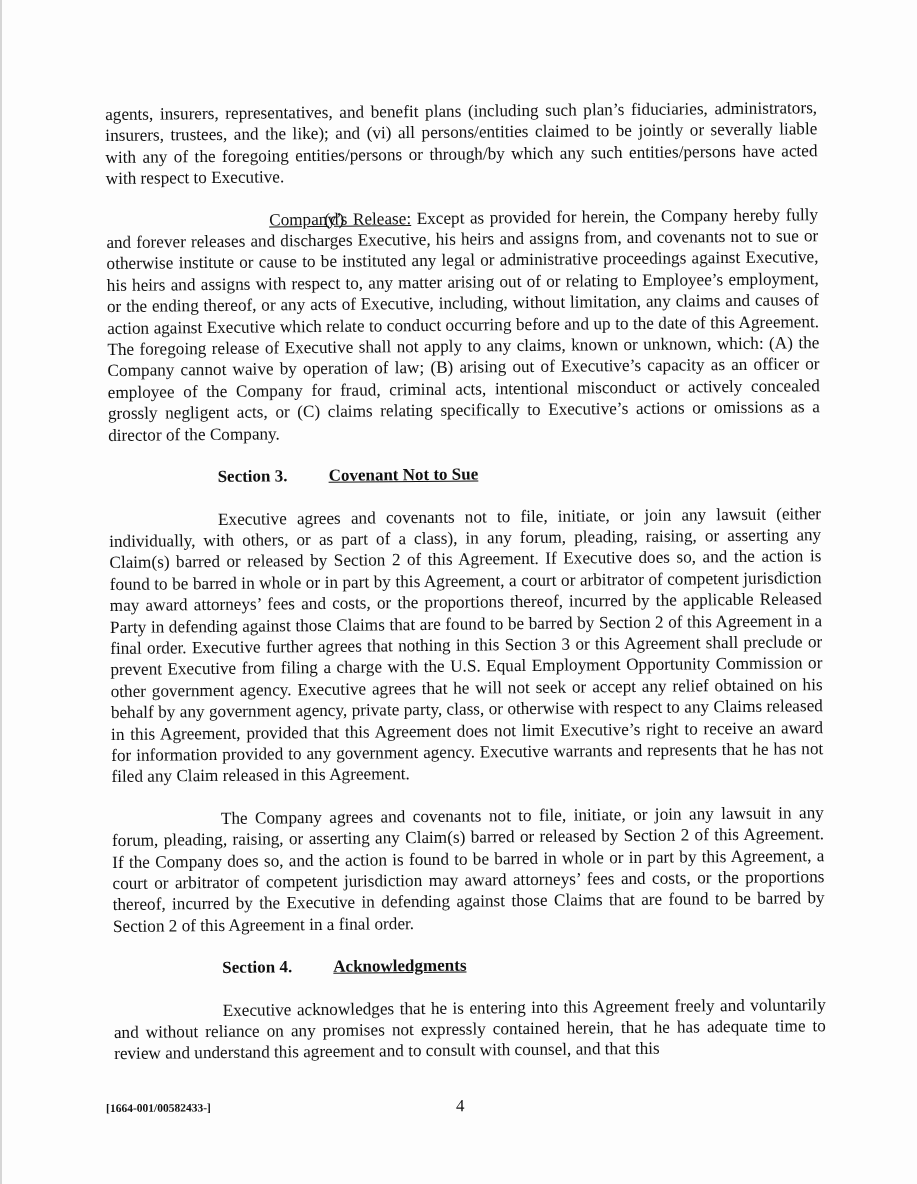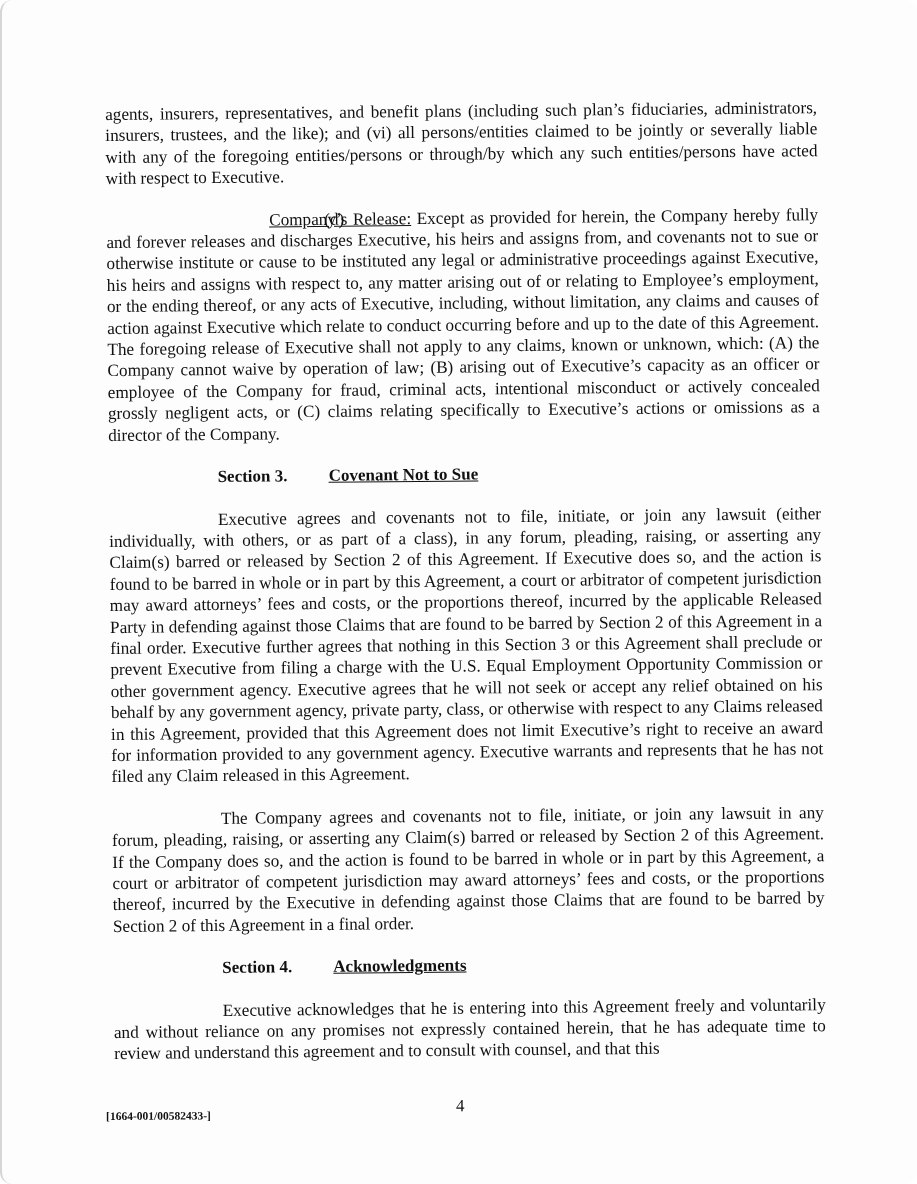--- a/index.html
+++ b/index.html
@@ -16,21 +16,20 @@
       color: #111111;
     }
     .page {
       position: absolute;
       left: 0; top: 0;
       width: 917px;
       height: 1184px;
       background: #fdfdfd;
       border-left: 2px solid #d6d6d6;
       box-sizing: border-box;
-      border-radius: 12px;
     }
     .content {
       position: absolute;
       left: 103px;
       top: 104px;
       width: 712px;
       transform: rotate(-0.55deg);
       transform-origin: 0 0;
       font-size: 17.2px;
       line-height: 21.4px;
@@ -69,21 +68,20 @@
       transform: rotate(-0.3deg);
       transform-origin: 0 0;
     }
     .doc-id {
       position: absolute;
       left: 0;
       top: 4px;
       font-size: 11.5px;
       font-weight: bold;
       font-family: "Liberation Serif", serif;
-      margin-top: 8px;
     }
     .page-num {
       position: absolute;
       left: 350px;
       top: 0;
       font-size: 17px;
     }
   </style>
 </head>
 <body>

